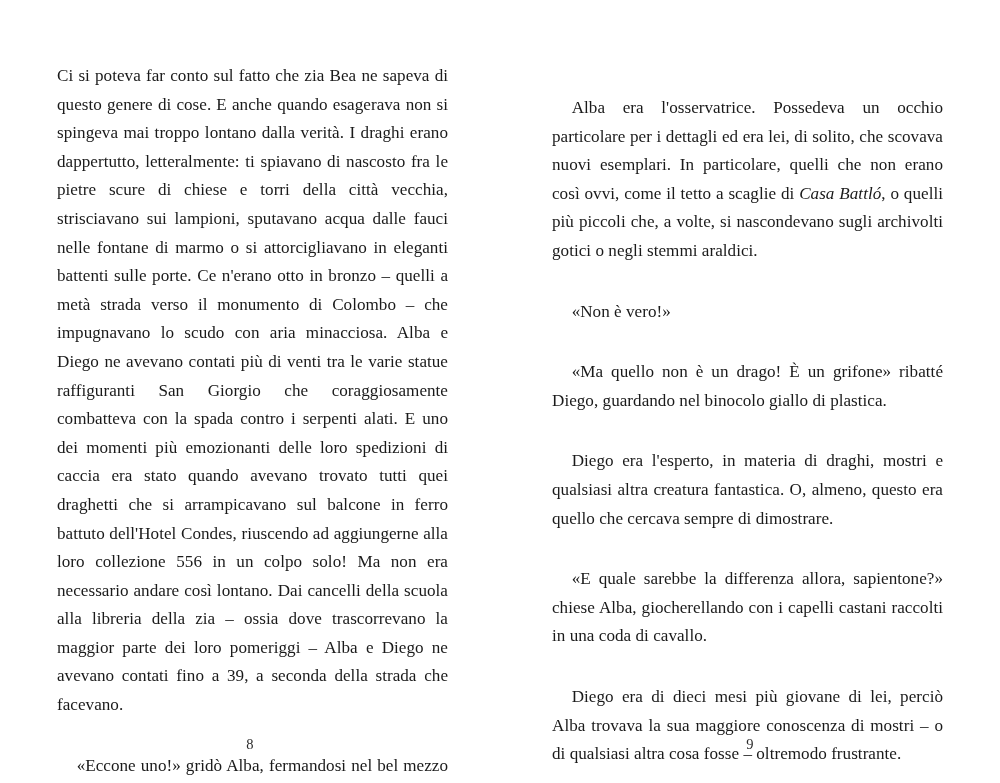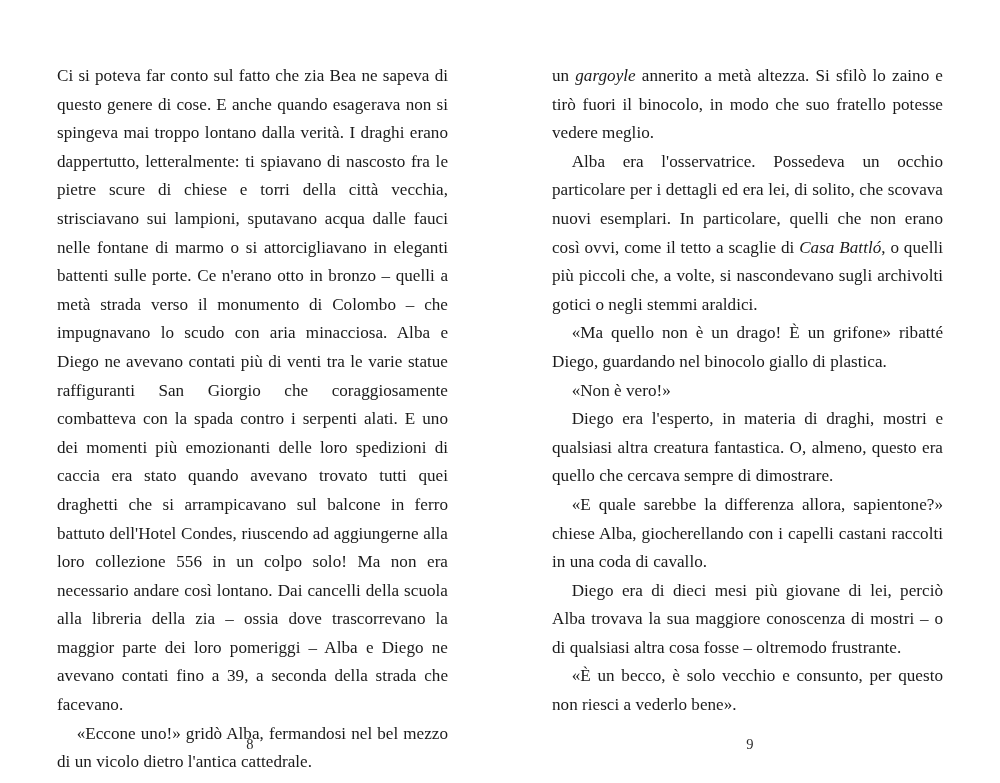--- a/index.html
+++ b/index.html
@@ -43,20 +43,21 @@
     margin: 0;
     font-size: 17.1px;
     line-height: 28.6px;
     text-align: justify;
     text-justify: inter-word;
     hyphens: manual;
     letter-spacing: 0.002em;
   }
   p.indent {
     text-indent: 1.15em;
+    margin-top: 32px;
   }
   em {
     font-style: italic;
   }
   .folio {
     position: absolute;
     bottom: 30px;
     width: 100%;
     text-align: center;
     font-size: 14.5px;
@@ -75,24 +76,23 @@
     <div class="text-column" id="left-col">
         <p>Ci si poteva far conto sul fatto che zia Bea ne sapeva di questo genere di cose. E anche quando esagerava non si spingeva mai troppo lontano dalla verità. I draghi erano dappertutto, letteralmente: ti spiavano di nascosto fra le pietre scure di chiese e torri della città vecchia, strisciavano sui lampioni, sputavano acqua dalle fauci nelle fontane di marmo o si attorcigliavano in eleganti battenti sulle porte. Ce n'erano otto in bronzo – quelli a metà strada verso il monumento di Colombo – che impugnavano lo scudo con aria minacciosa. Alba e Diego ne avevano contati più di venti tra le varie statue raffiguranti San Giorgio che coraggiosamente combatteva con la spada contro i serpenti alati. E uno dei momenti più emozionanti delle loro spedizioni di caccia era stato quando avevano trovato tutti quei draghetti che si arrampicavano sul balcone in ferro battuto dell'Hotel Condes, riuscendo ad aggiungerne alla loro collezione 556 in un colpo solo! Ma non era necessario andare così lontano. Dai cancelli della scuola alla libreria della zia – ossia dove trascorrevano la maggior parte dei loro pomeriggi – Alba e Diego ne avevano contati fino a 39, a seconda della strada che facevano.</p>
         <p class="indent">«Eccone uno!» gridò Alba, fermandosi nel bel mezzo di un vicolo dietro l'antica cattedrale.</p>
         <p class="indent">«Dove?» Diego si voltò, scettico. «Siamo passati in questa strada milioni di volte e non abbiamo mai visto un drago, qui».</p>
       </div>
     <div class="folio">8</div>
   </div>
 
   <div class="page page-right">
     <div class="text-column" id="right-col">
-        <p>un <em>gargoyle</em> annerito a metà altezza. Si sfilò lo zaino e tirò fuori il binocolo, in modo che suo fratello potesse vedere meglio.</p>
         <p class="indent">Alba era l'osservatrice. Possedeva un occhio particolare per i dettagli ed era lei, di solito, che scovava nuovi esemplari. In particolare, quelli che non erano così ovvi, come il tetto a scaglie di <em>Casa Battló</em>, o quelli più piccoli che, a volte, si nascondevano sugli archivolti gotici o negli stemmi araldici.</p>
+        <p class="indent">«Non è vero!»</p>
         <p class="indent">«Ma quello non è un drago! È un grifone» ribatté Diego, guardando nel binocolo giallo di plastica.</p>
-        <p class="indent">«Non è vero!»</p>
         <p class="indent">Diego era l'esperto, in materia di draghi, mostri e qualsiasi altra creatura fantastica. O, almeno, questo era quello che cercava sempre di dimostrare.</p>
         <p class="indent">«E quale sarebbe la differenza allora, sapientone?» chiese Alba, giocherellando con i capelli castani raccolti in una coda di cavallo.</p>
         <p class="indent">Diego era di dieci mesi più giovane di lei, perciò Alba trovava la sua maggiore conoscenza di mostri – o di qualsiasi altra cosa fosse – oltremodo frustrante.</p>
         <p class="indent">«È un becco, è solo vecchio e consunto, per questo non riesci a vederlo bene».</p>
       </div>
     <div class="folio">9</div>
   </div>
 
 </div>
 

